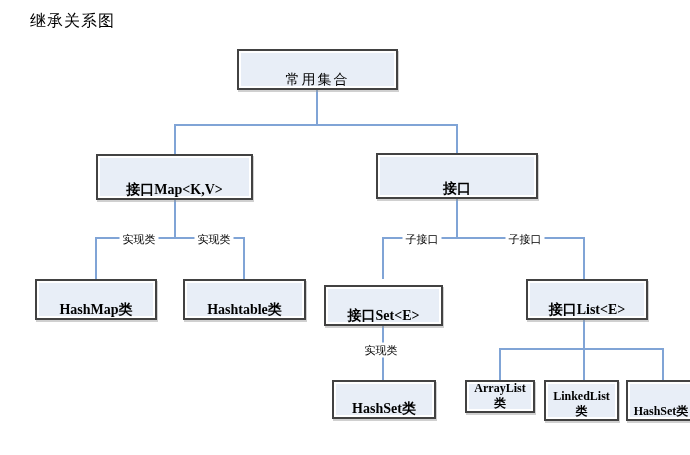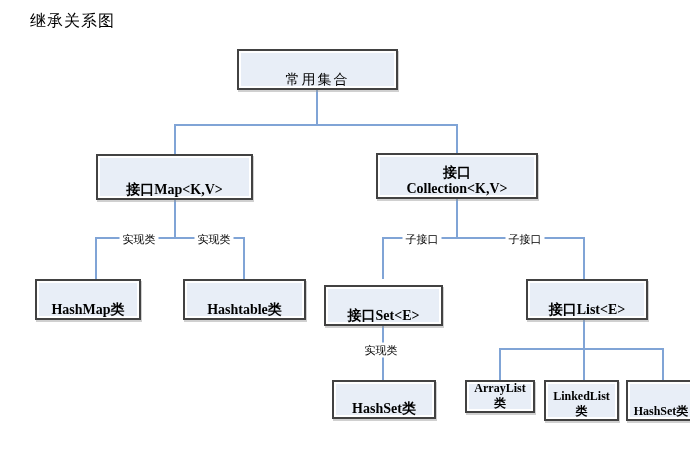--- a/index.html
+++ b/index.html
@@ -109,24 +109,23 @@
   <div class="node regular" style="left:217px; top:49px; width:161px; height:41px;">
     <span>常用集合</span>
   </div>
 
   <div class="node" style="left:76px; top:154px; width:157px; height:46px;">
     <span>接口Map&lt;K,V&gt;</span>
   </div>
 
   <div class="node" style="left:356px; top:153px; width:162px; height:46px;">
     <span>接口</span>
-    <span>Collection&lt;K,V&gt;</span>
   </div>
 
-  <div class="node" style="left:15px; top:279px; width:106px; height:41px;">
+  <div class="node" style="left:15px; top:279px; width:122px; height:41px;">
     <span>HashMap类</span>
   </div>
 
   <div class="node" style="left:163px; top:279px; width:123px; height:41px;">
     <span>Hashtable类</span>
   </div>
 
   <div class="node" style="left:304px; top:285px; width:119px; height:41px;">
     <span>接口Set&lt;E&gt;</span>
   </div>

